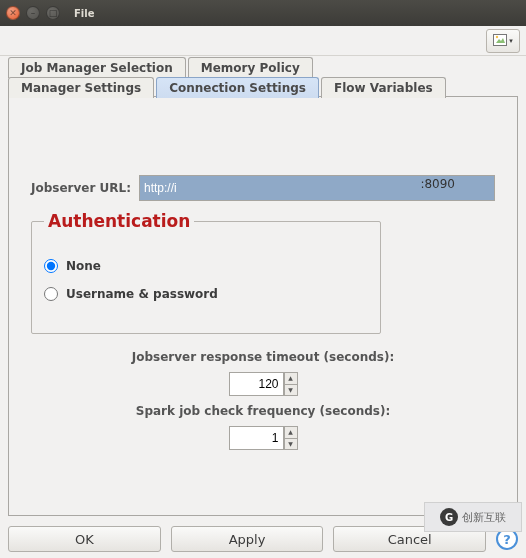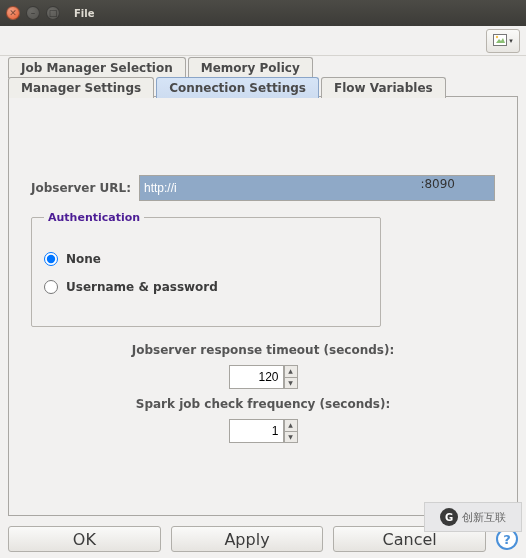--- a/index.html
+++ b/index.html
@@ -114,23 +114,23 @@
     fieldset.auth {
       border: 1px solid #b7b4af;
       border-radius: 2px;
       padding: 14px 12px 18px 12px;
       margin-top: 4px;
       margin-bottom: 16px;
       width: 350px;
     }
     fieldset.auth legend {
       font-weight: bold;
-      color: #4c1d95;
+      color: #b91c1c;
       padding: 0 4px;
-      font-size: 11px;
+      font-size: 17px;
     }
     .radio-row {
       display:flex;
       align-items:center;
       gap: 8px;
       margin: 14px 0;
       font-weight: bold;
       font-size: 12px;
     }
     .radio-row.disabled { color: #aaa; }
@@ -180,21 +180,21 @@
       display:flex;
       gap: 10px;
       align-items:center;
     }
     .btn {
       flex: 1;
       height: 26px;
       border: 1px solid #b1afaa;
       background: linear-gradient(to bottom,#fafaf9,#e6e4e0);
       border-radius: 3px;
-      font-size: 16px;
+      font-size: 13px;
       display:flex;align-items:center;justify-content:center;
       cursor: pointer;
     }
     .help-btn {
       width: 22px; height: 22px;
       border-radius: 50%;
       border: 2px solid #4a90d9;
       background: #fff;
       color: #4a90d9;
       font-weight: bold;

